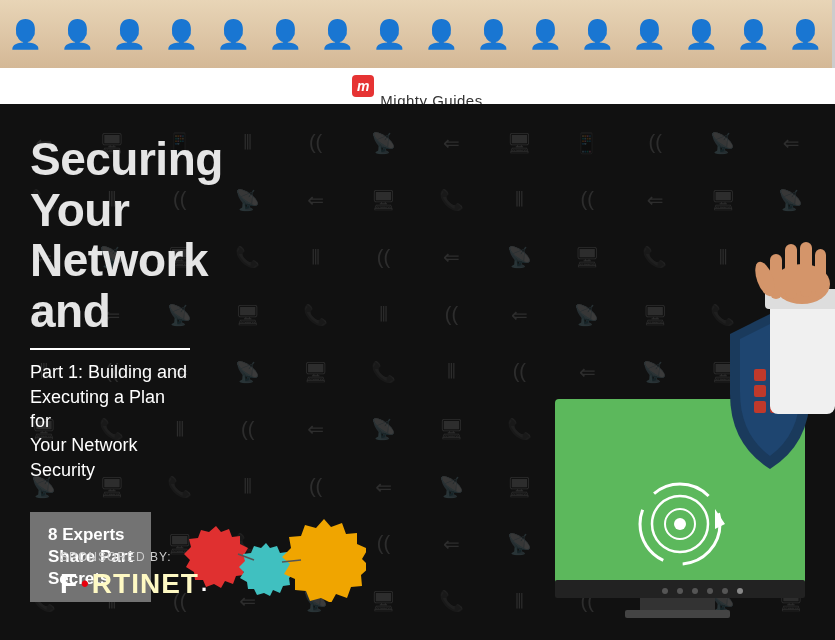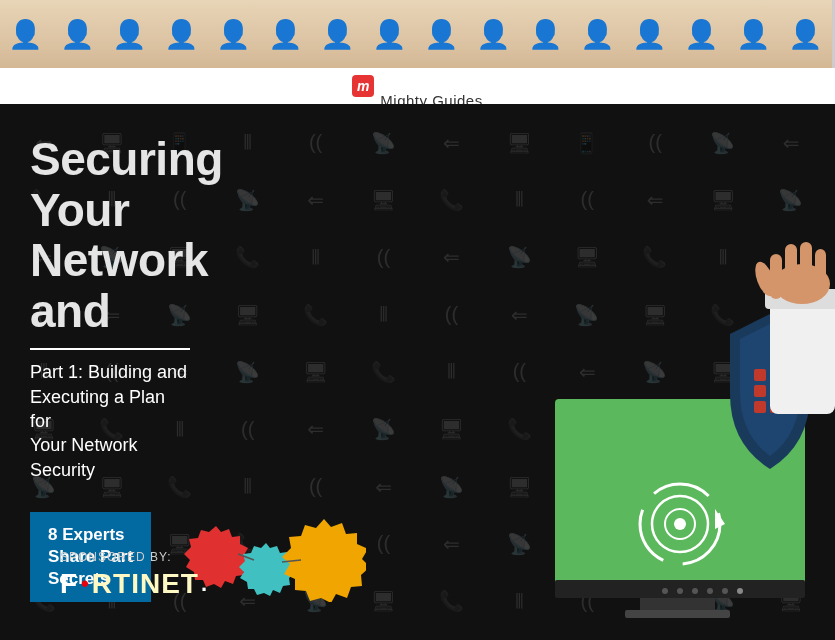--- a/index.html
+++ b/index.html
@@ -378,21 +378,21 @@
       <div class="subtitle-divider"></div>
       <p class="subtitle">
         <span>Part 1: Building and Executing a Plan for</span><br>
         <span>Your Network Security</span>
       </p>
     </div>
 
     <div style="position:absolute; bottom:20px; left:30px; right:20px;">
 
       
-      <div id="experts-box" style="display:inline-block; background:#0369a1; padding:12px 18px; margin-bottom:18px; vertical-align:bottom;">
+      <div id="experts-box" style="display:inline-block; background:#737373; padding:12px 18px; margin-bottom:18px; vertical-align:bottom;">
         <div class="experts-text">8 Experts</div>
         <div class="experts-text">Share Part</div>
         <div class="experts-text">Secrets</div>
       </div>
 
       
       <svg width="200" height="90" style="display:inline-block; vertical-align:bottom; margin-left:10px; margin-bottom:18px;">
 
         <g transform="translate(50, 42)">
           <path class="gear-red" d="M0,-28 L5,-22 L13,-25 L16,-17 L24,-18 L24,-10 L32,-6 L28,1 L34,7 L27,13 L28,21 L20,22 L17,30 L9,27 L5,34 L-2,30 L-10,33 L-13,26 L-21,26 L-22,18 L-30,13 L-26,6 L-32,0 L-25,-7 L-27,-15 L-18,-16 L-15,-24 L-7,-22 Z M0,-14 A14,14 0 1,1 0,14 A14,14 0 1,1 0,-14 Z" fill="#e03030"></path>

